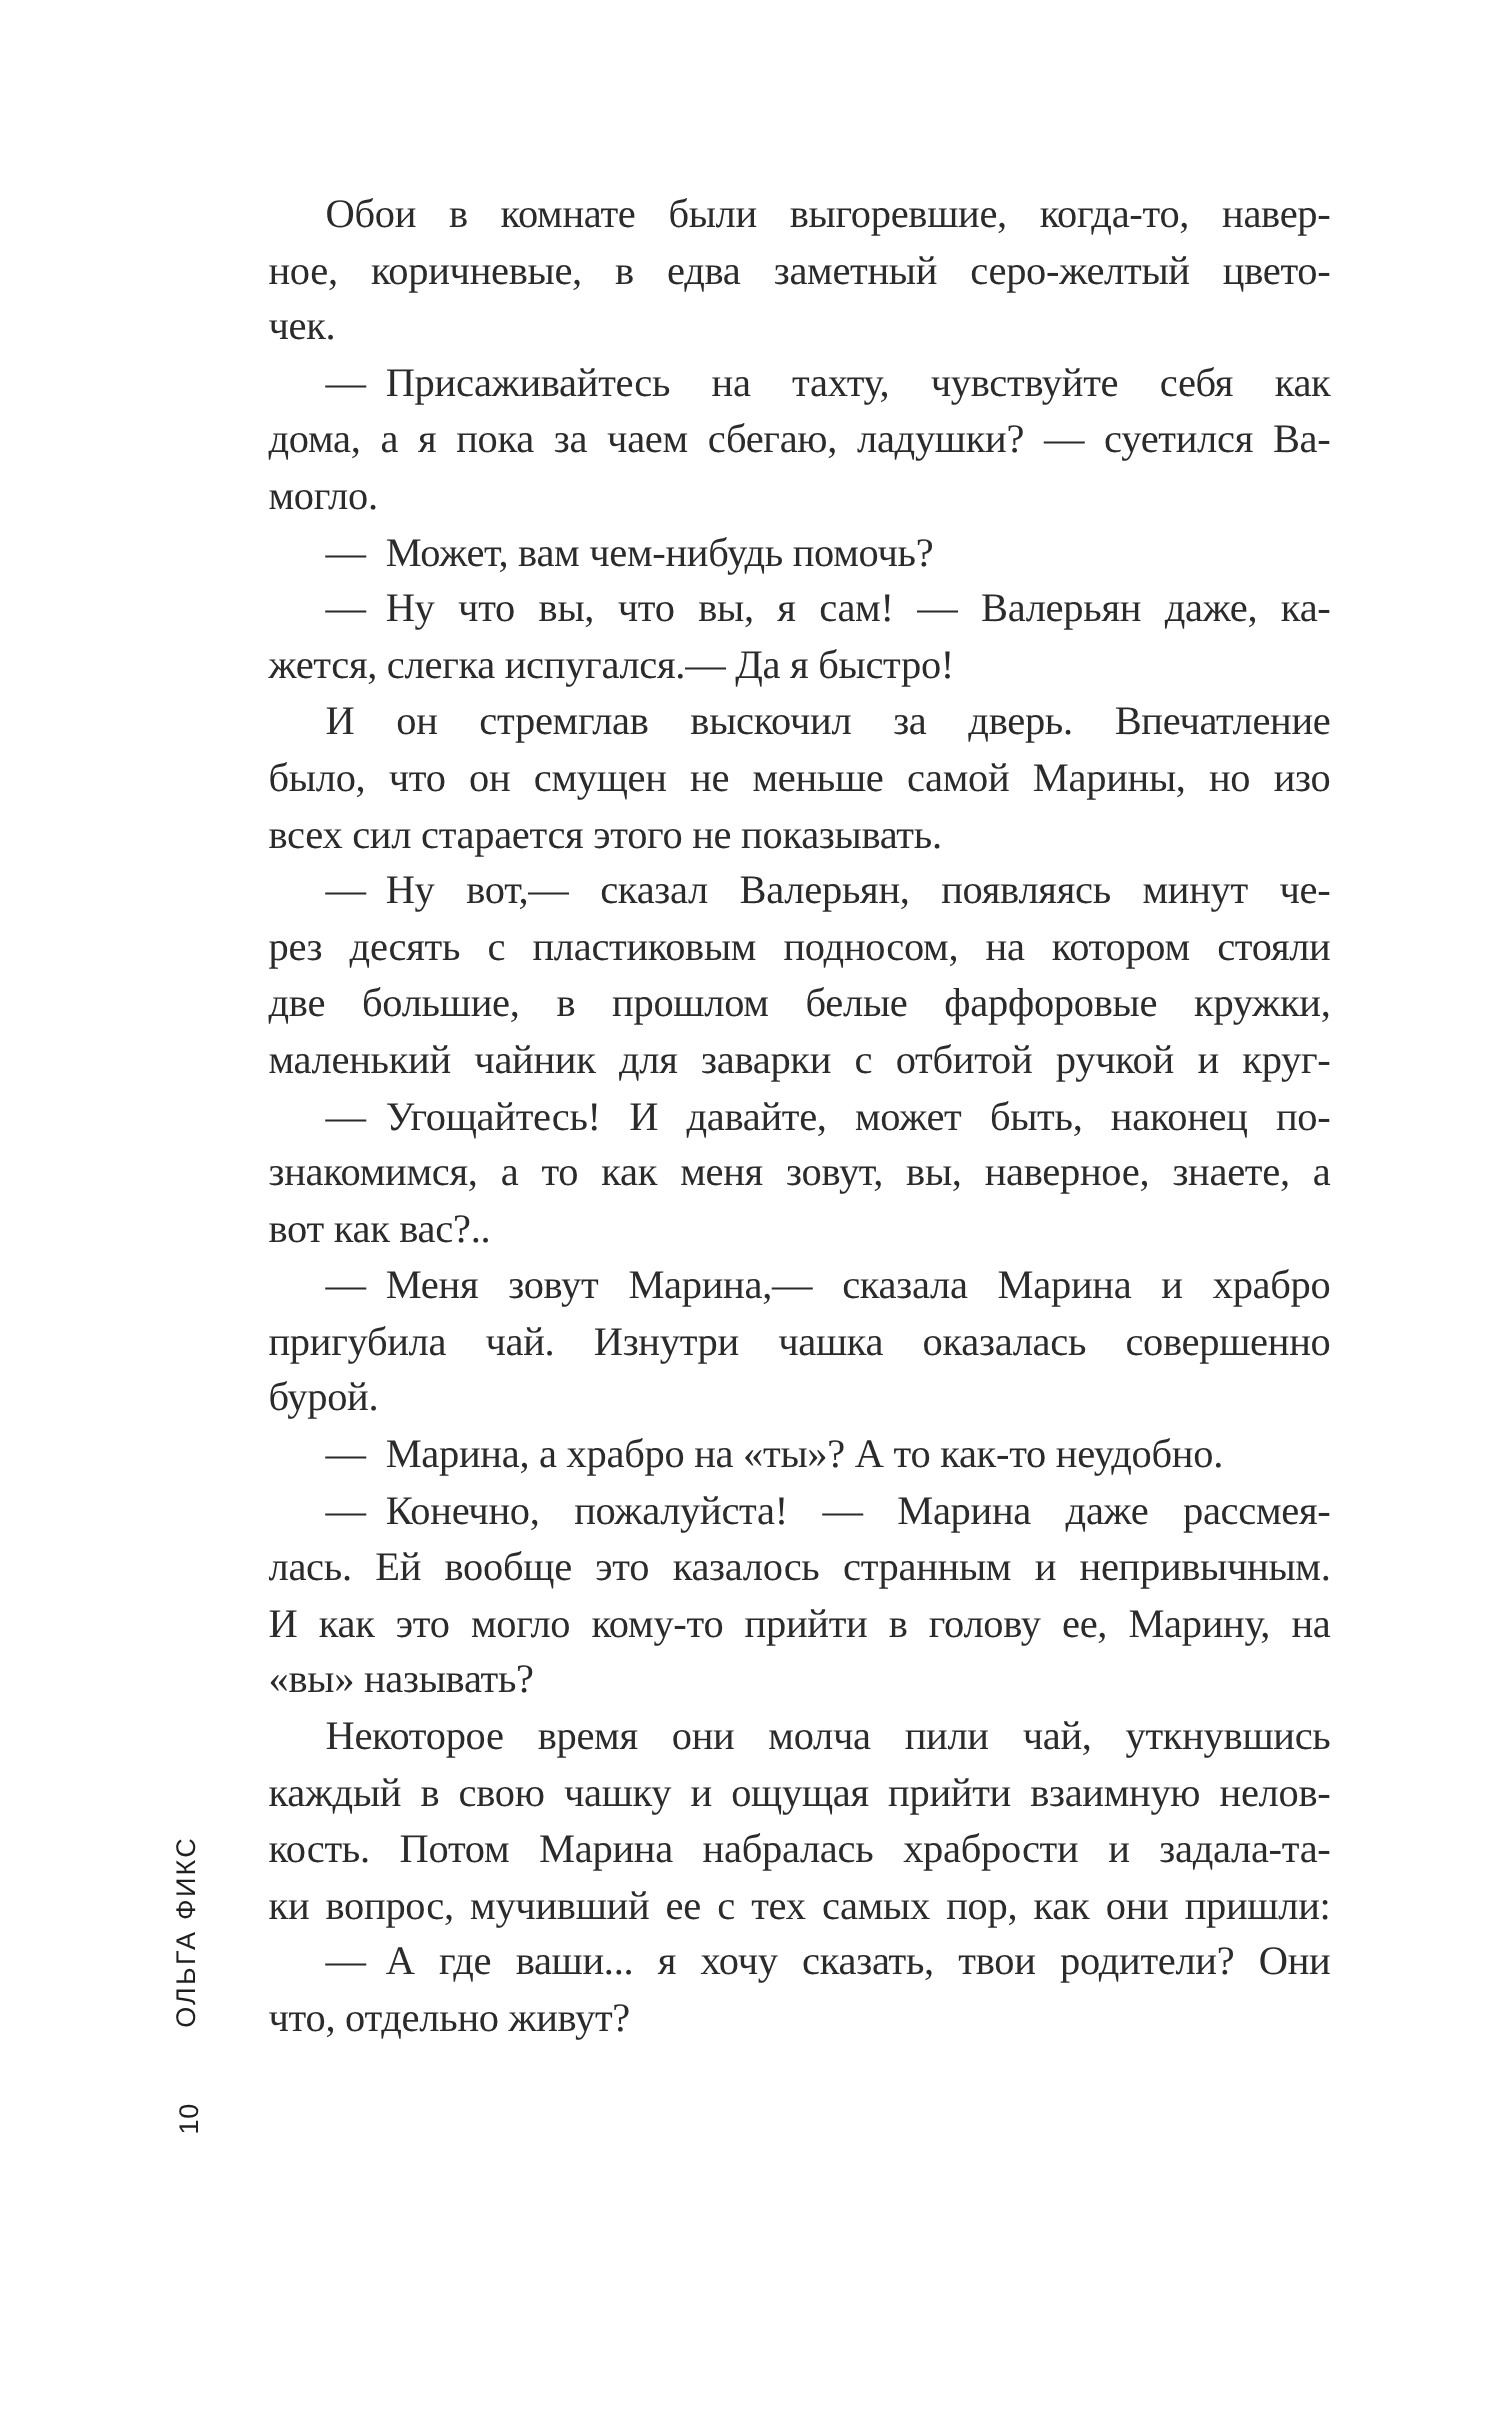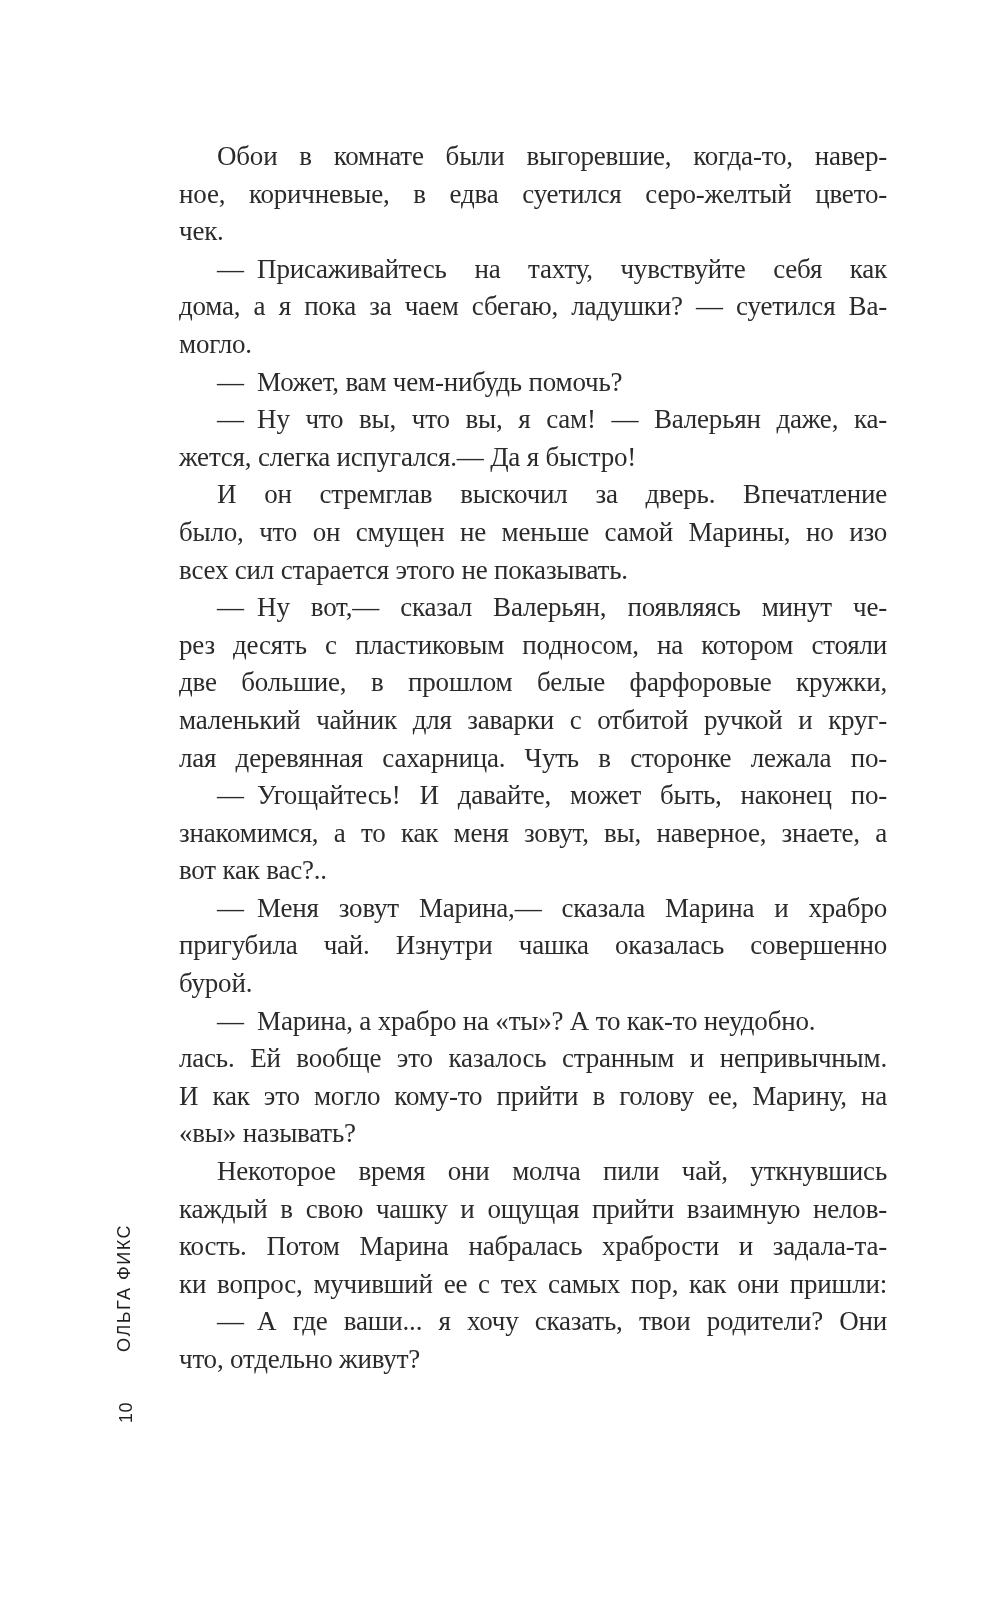--- a/index.html
+++ b/index.html
@@ -10,21 +10,21 @@
   .page {
     position: relative;
     width: 1000px;
     height: 1616px;
     background: #ffffff;
     overflow: hidden;
   }
   .text-block {
     position: absolute;
     left: 179px;
-    top: 138px;
+    top: 124px;
     width: 708px;
     font-family: "Liberation Serif", serif;
     font-size: 27px;
     line-height: 37.6px;
     color: #2b2b2b;
     letter-spacing: -0.2px;
   }
   p.para {
     margin: 0;
     padding: 0;
@@ -67,21 +67,21 @@
 
 <div class="page">
 
   <div class="vertical author-vertical">ОЛЬГА ФИКС</div>
   <div class="vertical pagenum-vertical">10</div>
 
   <div class="text-block">
 
     <p class="para">
       <span class="line first">Обои в комнате были выгоревшие, когда-то, навер-</span>
-      <span class="line">ное, коричневые, в едва суетился серо-желтый цвето-</span>
+      <span class="line">ное, коричневые, в едва заметный серо-желтый цвето-</span>
       <span class="line end">чек.</span>
     </p>
 
     <p class="para">
       <span class="line first">— Присаживайтесь на тахту, чувствуйте себя как</span>
       <span class="line">дома, а я пока за чаем сбегаю, ладушки? — суетился Ва-</span>
       <span class="line end">могло.</span>
     </p>
 
     <p class="para">
@@ -97,40 +97,40 @@
       <span class="line first">И он стремглав выскочил за дверь. Впечатление</span>
       <span class="line">было, что он смущен не меньше самой Марины, но изо</span>
       <span class="line end">всех сил старается этого не показывать.</span>
     </p>
 
     <p class="para">
       <span class="line first">— Ну вот,— сказал Валерьян, появляясь минут че-</span>
       <span class="line">рез десять с пластиковым подносом, на котором стояли</span>
       <span class="line">две большие, в прошлом белые фарфоровые кружки,</span>
       <span class="line">маленький чайник для заварки с отбитой ручкой и круг-</span>
-      <span class="line">лая деревянная сахарница. Чуть в сторонке лежала по-</span>
     </p>
 
     <p class="para">
       <span class="line first">— Угощайтесь! И давайте, может быть, наконец по-</span>
       <span class="line">знакомимся, а то как меня зовут, вы, наверное, знаете, а</span>
       <span class="line end">вот как вас?..</span>
     </p>
 
     <p class="para">
       <span class="line first">— Меня зовут Марина,— сказала Марина и храбро</span>
       <span class="line">пригубила чай. Изнутри чашка оказалась совершенно</span>
       <span class="line end">бурой.</span>
     </p>
 
     <p class="para">
       <span class="line first end">— Марина, а храбро на «ты»? А то как-то неудобно.</span>
     </p>
 
     <p class="para">
+      <span class="line first">— Конечно, пожалуйста! — Марина даже рассмея-</span>
       <span class="line">лась. Ей вообще это казалось странным и непривычным.</span>
       <span class="line">И как это могло кому-то прийти в голову ее, Марину, на</span>
       <span class="line end">«вы» называть?</span>
     </p>
 
     <p class="para">
       <span class="line first">Некоторое время они молча пили чай, уткнувшись</span>
       <span class="line">каждый в свою чашку и ощущая прийти взаимную нелов-</span>
       <span class="line">кость. Потом Марина набралась храбрости и задала-та-</span>
       <span class="line">ки вопрос, мучивший ее с тех самых пор, как они пришли:</span>

